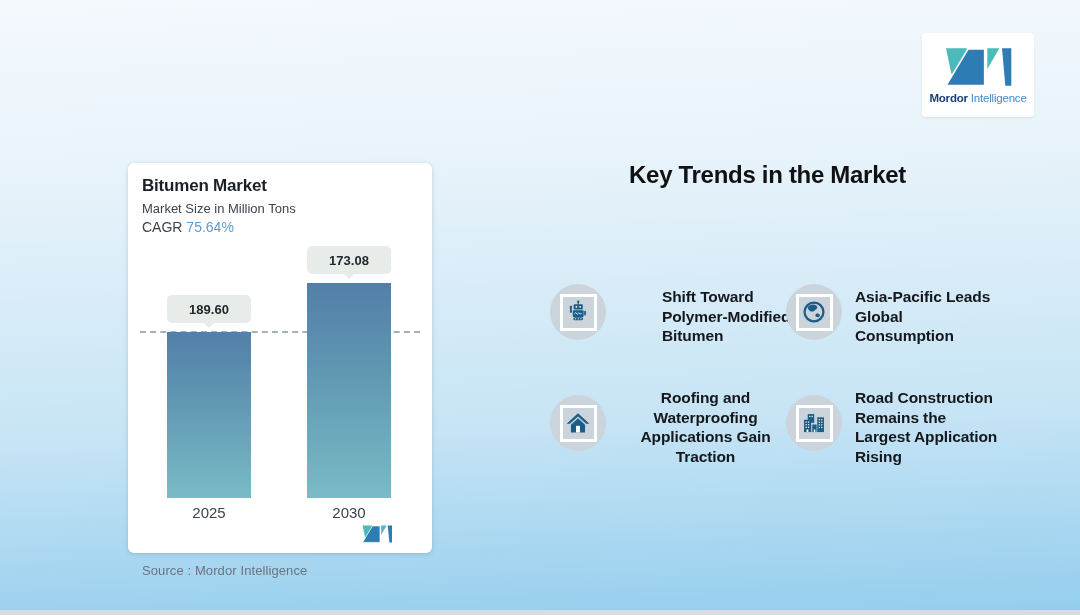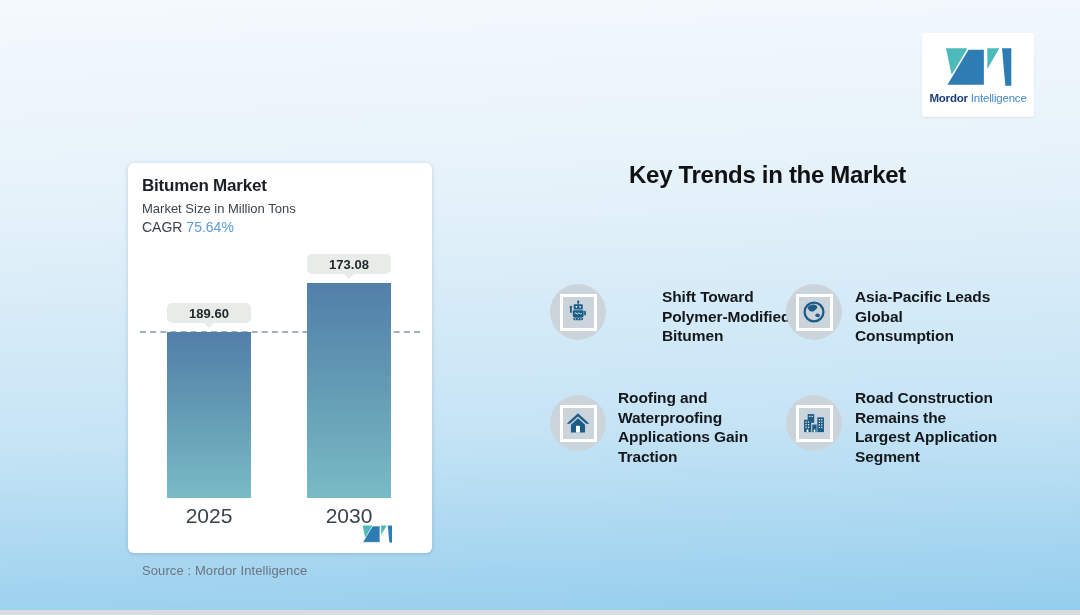--- a/index.html
+++ b/index.html
@@ -49,32 +49,32 @@
     border-top:2px dashed #a2b1ba; z-index:1;
   }
   .bar-group { position:absolute; bottom:0; width:84px; z-index:2; }
   .bar-group.g0 { left:27px; }
   .bar-group.g1 { left:167px; }
   .bar {
     position:absolute; bottom:0; left:0; width:100%;
     background:linear-gradient(180deg,#527fa9 0%,#639bb4 48%,#79bbc6 100%);
   }
   .bar-pill {
-    position:absolute; left:0; width:100%; height:20px; z-index:3;
+    position:absolute; left:0; width:100%; height:28px; z-index:3;
     background:#e7ece8; border-radius:5px;
     display:flex; align-items:center; justify-content:center;
     font-size:13px; font-weight:700; color:#22272c;
   }
   .bar-pill::after {
     content:""; position:absolute; top:100%; left:50%; margin-left:-5px;
     border:5px solid transparent; border-top-color:#e7ece8; border-bottom-width:0;
   }
   .bar-year {
     position:absolute; top:100%; margin-top:6px; width:100%;
-    text-align:center; font-size:21px; color:#3a434b;
+    text-align:center; font-size:15px; color:#3a434b;
   }
   .cc-source { position:absolute; left:14px; top:364px; font-size:13px; color:#6b7480; letter-spacing:0.1px;margin-top:36px; }
   .cc-minilogo { position:absolute; right:40px; top:362px; width:30px; height:18px; }
   .cc-minilogo svg { width:30px; height:18px; }
 
   
   .trends-heading {
     position:absolute; left:540px; top:161px; width:455px;
     text-align:center; font-size:24px; font-weight:700; color:#101113;
     letter-spacing:-0.3px;
@@ -88,21 +88,21 @@
     display:flex; align-items:center; justify-content:center;
   }
   .icon-frame svg { width:26px; height:26px; }
   .glyph { fill:#1c5c88; }
   .trend-text {
     position:absolute; font-size:15.5px; font-weight:700; color:#14171b;
     line-height:19.5px; white-space:pre-line; letter-spacing:-0.1px;
   }
   .ti1 { left:550px; top:284px; } .tt1 { left:618px; top:287px; width:175px;margin-left:44px; }
   .ti2 { left:786px; top:284px; } .tt2 { left:855px; top:287px; width:180px; }
-  .ti3 { left:550px; top:395px; } .tt3 { left:618px; top:388px; width:175px; }
+  .ti3 { left:550px; top:395px; } .tt3 { left:618px; top:388px; width:175px;text-align:center; }
   .ti4 { left:786px; top:395px; } .tt4 { left:855px; top:388px; width:185px; }
 </style>
 </head>
 <body>
 
 <div class="stage">
 
 
   <div class="logo-card">
     <svg class="mi-mark" viewBox="0 0 100 60">
@@ -225,16 +225,16 @@
             <rect x="18.6" y="15.6" width="1.1" height="1.1"></rect>
           <rect x="5.2" y="18" width="1.6" height="2.4"></rect>
             <rect x="11.8" y="18" width="1.4" height="2.4"></rect>
         </g>
       </svg>
     </div>
   </div>
   <div class="trend-text tt4">Road Construction
 Remains the
 Largest Application
-Segment</div>
+Rising</div>
 
   <div class="bottom-strip"></div>
 </div>
 
 </body></html>

